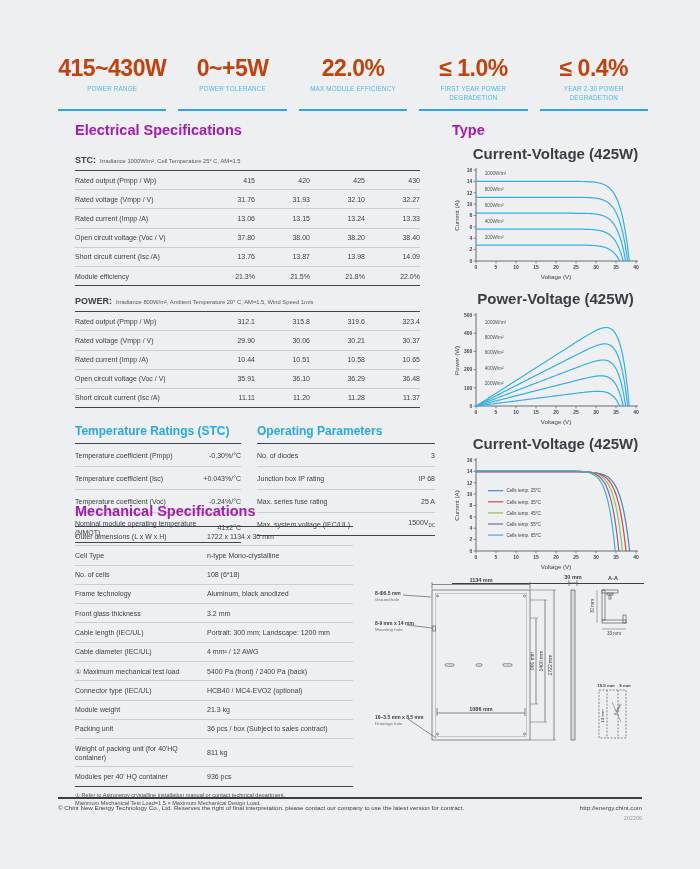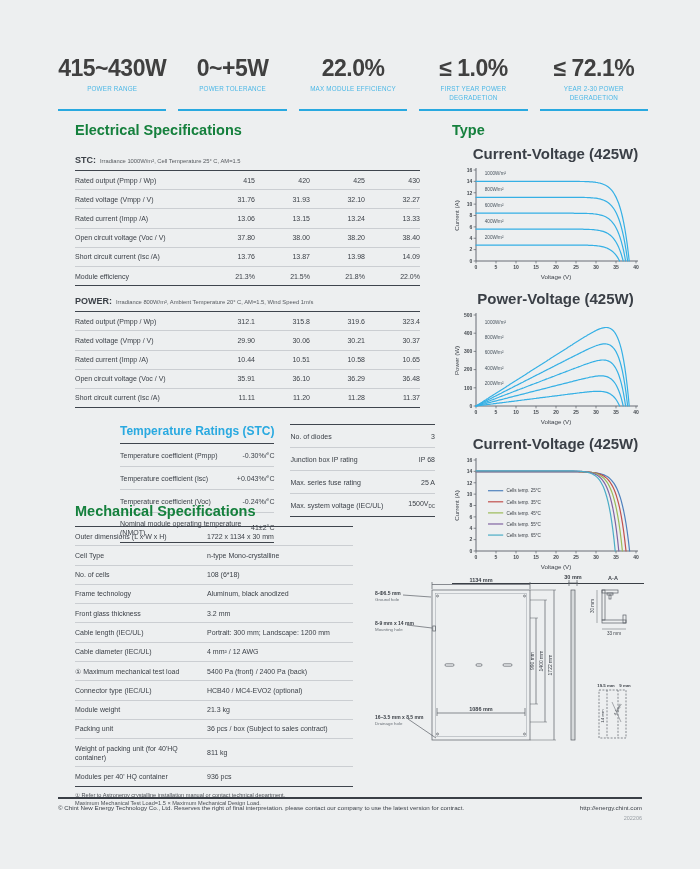--- a/index.html
+++ b/index.html
@@ -1,39 +1,39 @@
 <!DOCTYPE html>
 <html><head>
 <meta charset="utf-8">
 <style>
   html,body{margin:0;padding:0;}
   body{background:#e4e6e8;font-family:"Liberation Sans",sans-serif;color:#3a3f46;}
   .page{position:relative;width:700px;height:869px;background:#edeff0;overflow:hidden;margin:0 auto;}
   
   .stats{position:absolute;top:55px;left:58px;right:52px;display:flex;gap:12px;}
   .stat{flex:1;text-align:center;border-bottom:2px solid #29a9e0;padding-bottom:7px;}
-  .stat-value{font-size:23px;font-weight:bold;color:#404040;letter-spacing:-0.5px;white-space:nowrap;}
+  .stat-value{font-size:23px;font-weight:bold;color:#c2410c;letter-spacing:-0.5px;white-space:nowrap;}
   .stat-label{font-size:6.3px;color:#4db8e6;margin-top:3px;line-height:1.35;letter-spacing:.2px;}
-  h2{color:#15803d;font-size:14.5px;font-weight:bold;margin:0 0 7px 0;}
+  h2{color:#a21caf;font-size:14.5px;font-weight:bold;margin:0 0 7px 0;}
   h3{color:#29a9e0;font-size:12px;font-weight:bold;margin:0 0 5px 0;white-space:nowrap;}
   
   .left-col{position:absolute;top:122px;left:75px;width:360px;}
   .right-col{position:absolute;top:122px;left:452px;width:193px;}
   
   .spec-table{width:345px;border-bottom:1px solid #3f454d;}
   .cond-row{border-bottom:1px solid #3f454d;padding:4px 0 3px 0;}
   .cond-name{font-size:9px;font-weight:bold;margin-right:4px;margin-top:16px;}
   .cond-text{font-size:5.8px;color:#55595e;}
   .row{display:flex;align-items:center;}
   .row + .row{border-top:1px solid #cbced2;}
   .r5{padding:5.6px 0;font-size:7px;}
   .r5 .c0{width:125px;}
   .r5 .c1,.r5 .c2,.r5 .c3,.r5 .c4{width:55px;text-align:right;}
   .two-col{display:flex;margin-top:16px;gap:16px;}
-  .half-left{width:166px;margin-left:45px;}
+  .half-left{width:166px;}
   .half-right{width:178px;}
   .kv-table{border-top:1px solid #3f454d;border-bottom:1px solid #3f454d;}
   .r2{padding:5.5px 0;font-size:7px;min-height:11px;}
   .r2 .c0{flex:1;padding-right:6px;line-height:1.3;}
   .r2 .c1{text-align:right;white-space:nowrap;}
   .r2 sub{font-size:4.5px;}
   
   .chart{margin-bottom:5px;}
   .chart-title{font-size:15px;font-weight:bold;color:#3a3f46;text-align:center;padding-left:14px;margin-bottom:1px;}
   .hr-dark{border-top:1.5px solid #3a3f46;margin-top:8px;width:192px;}
@@ -68,21 +68,21 @@
     </div>
     <div class="stat">
       <div class="stat-value">22.0%</div>
       <div class="stat-label">MAX MODULE EFFICIENCY</div>
     </div>
     <div class="stat">
       <div class="stat-value">≤ 1.0%</div>
       <div class="stat-label">FIRST YEAR POWER DEGRADETION</div>
     </div>
     <div class="stat">
-      <div class="stat-value">≤ 72.1%</div>
+      <div class="stat-value">≤ 0.4%</div>
       <div class="stat-label">YEAR 2-30 POWER DEGRADETION</div>
     </div>
   </div>
 
   <div class="left-col">
     <h2>Electrical Specifications</h2>
 
     <div class="spec-table">
       <div class="cond-row">
         <span class="cond-name">STC:</span><span class="cond-text">Irradiance 1000W/m², Cell Temperature 25° C, AM=1.5</span>
@@ -192,20 +192,21 @@
               <span class="cell c0">Temperature coefficient (Voc)</span>
               <span class="cell c1">-0.24%/°C</span>
             </div>
             <div class="row r2">
               <span class="cell c0">Nominal module operating temperature (NMOT)</span>
               <span class="cell c1">41±2°C</span>
             </div>
           </div>
       </div>
       <div class="half-right">
+        <h3>Operating Parameters</h3>
         <div class="kv-table">
             <div class="row r2">
               <span class="cell c0">No. of diodes</span>
               <span class="cell c1">3</span>
             </div>
             <div class="row r2">
               <span class="cell c0">Junction box IP rating</span>
               <span class="cell c1">IP 68</span>
             </div>
             <div class="row r2">

